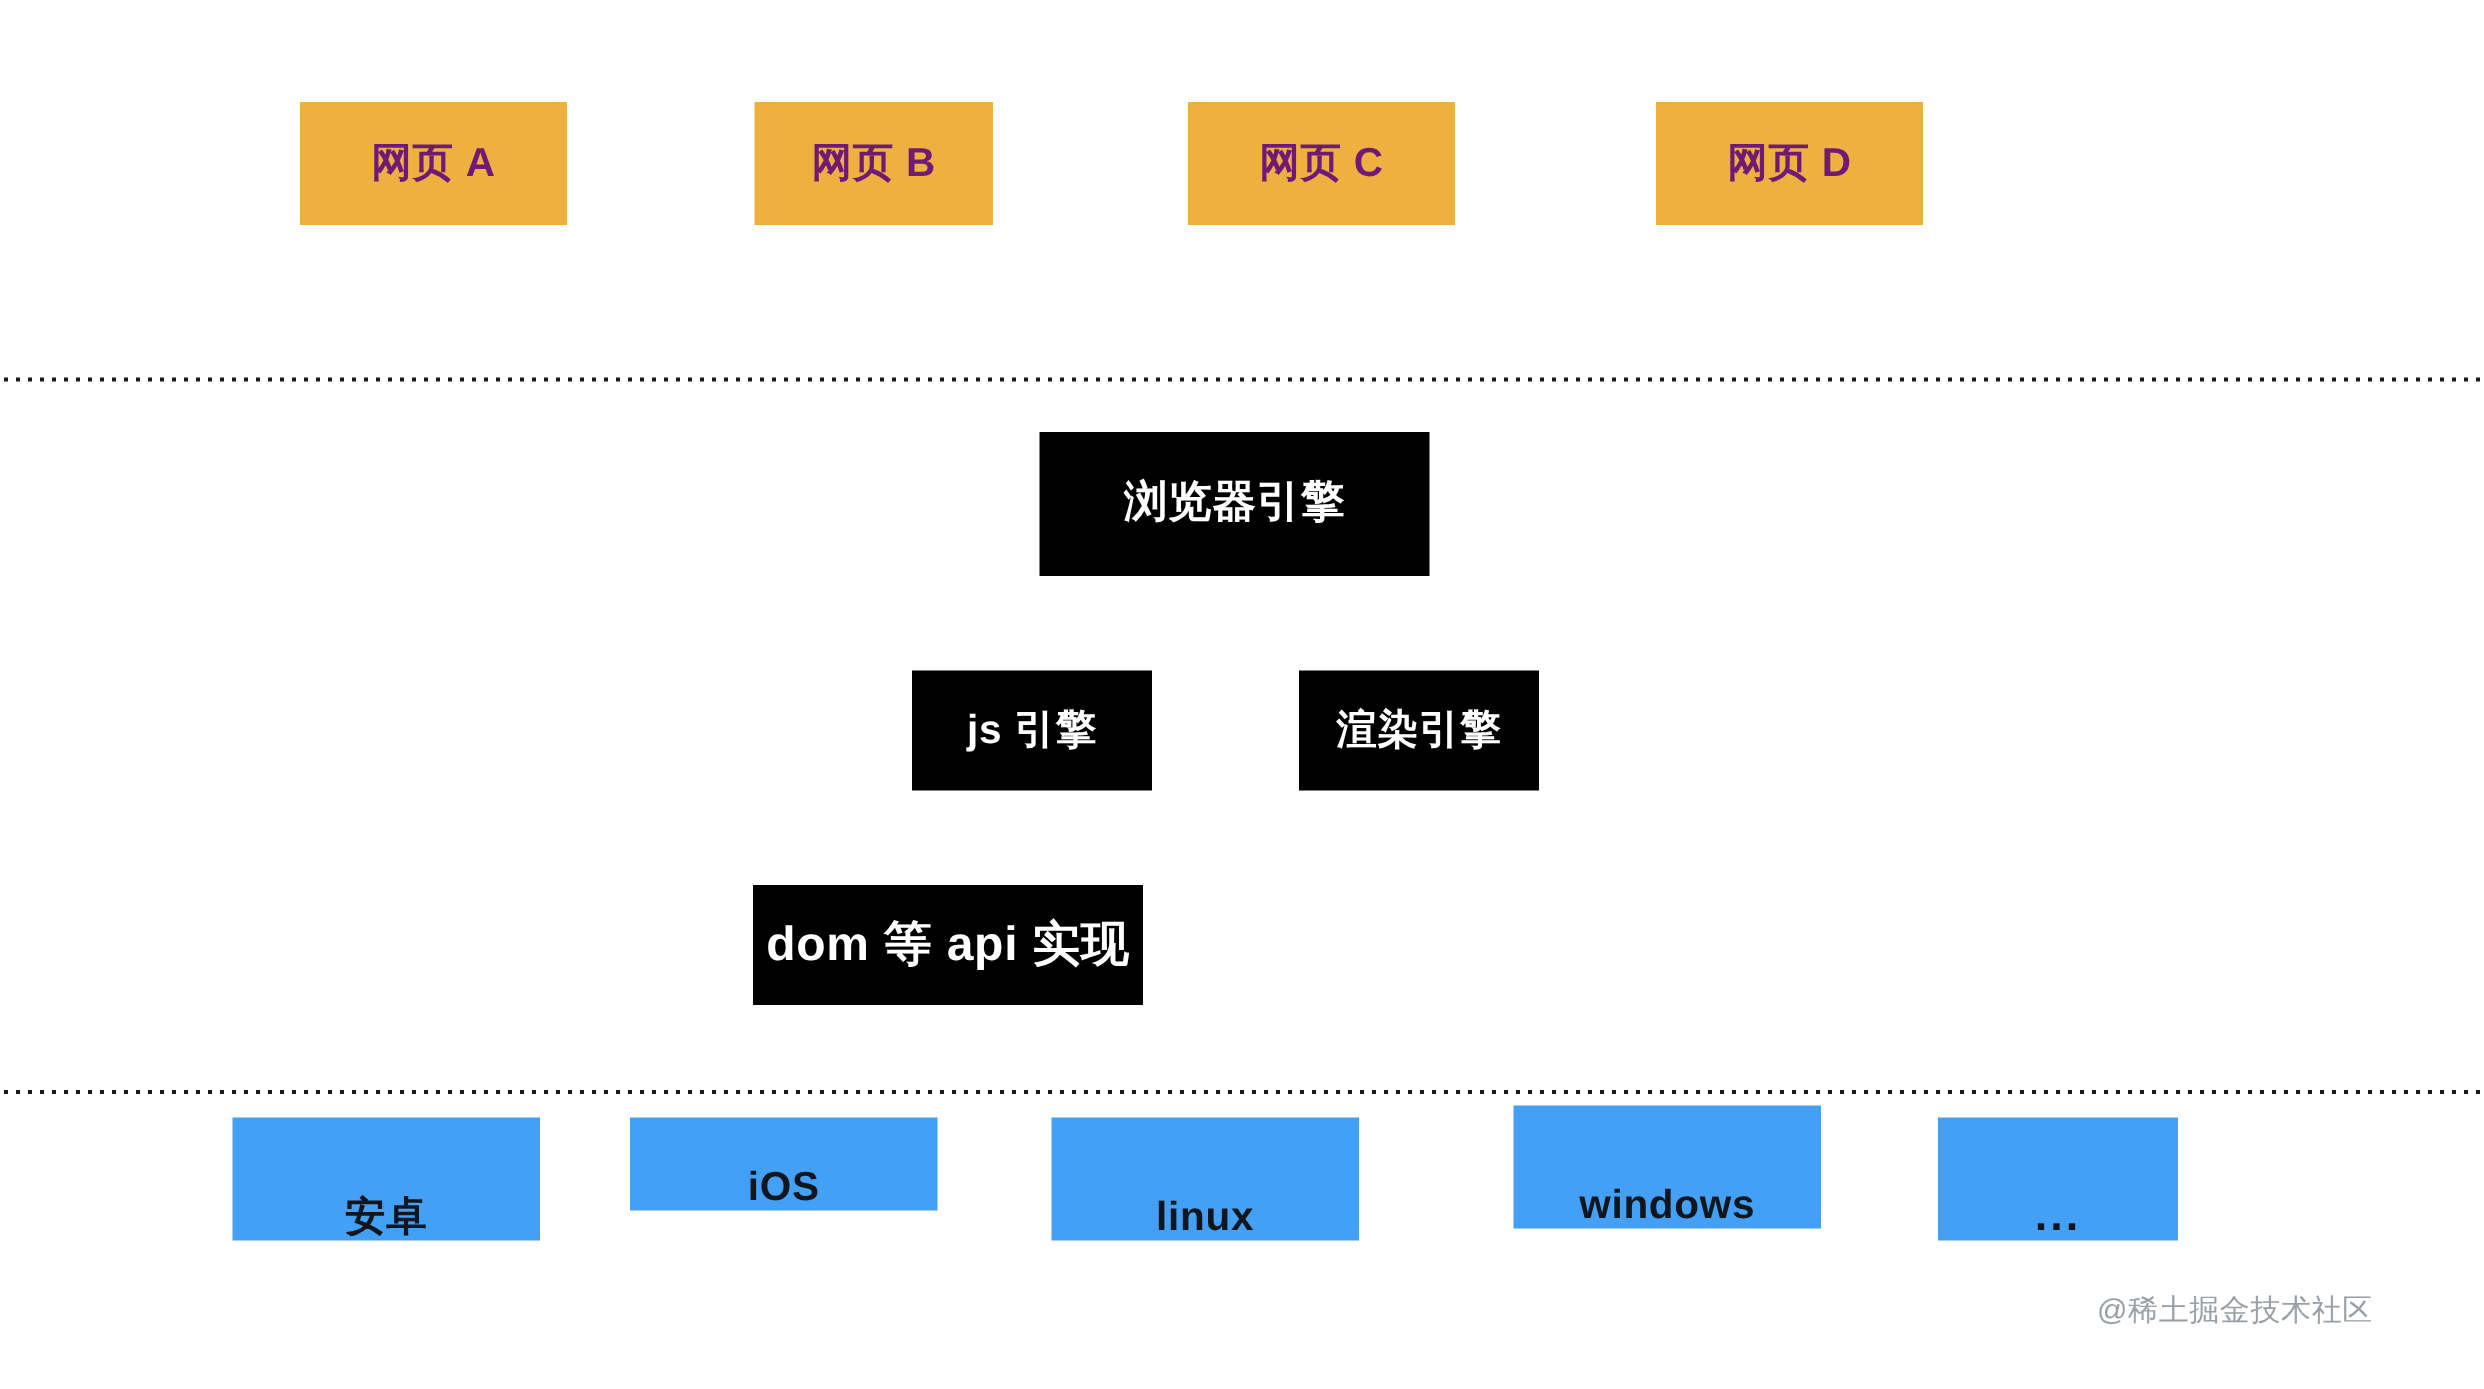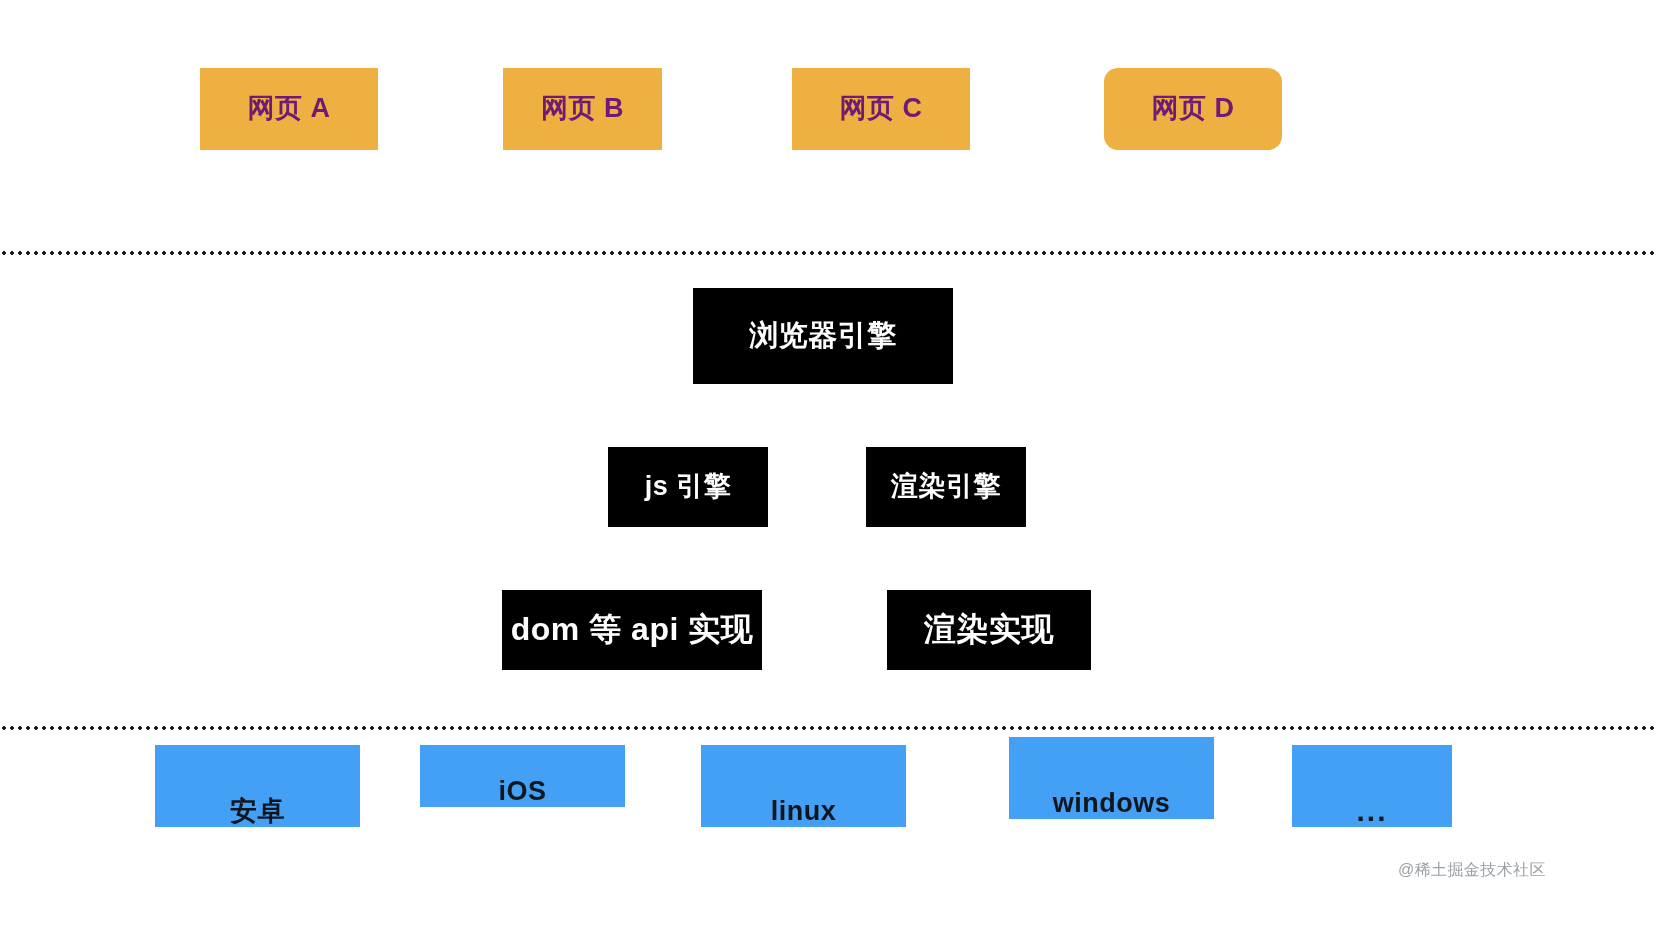--- a/index.html
+++ b/index.html
@@ -70,21 +70,21 @@
     height: 4px;
     background-image: radial-gradient(circle, #1a1a1a 1.6px, rgba(0,0,0,0) 1.7px);
     background-size: 8px 4px;
     background-repeat: repeat-x;
     background-position: 0 center;
   }
 
   
   .watermark {
     position: absolute;
-    font-size: 16px;
+    font-size: 20px;
     color: #9aa0a6;
     letter-spacing: 0.4px;
     white-space: nowrap;
   }
 </style>
 </head>
 <body>
 
 <div id="canvas">
 
@@ -93,21 +93,21 @@
   </div>
 
   <div class="node page" style="left:503px; top:68px; width:159px; height:82px;">
     <span>网页 B</span>
   </div>
 
   <div class="node page" style="left:792px; top:68px; width:178px; height:82px;">
     <span>网页 C</span>
   </div>
 
-  <div class="node page" style="left:1104px; top:68px; width:178px; height:82px;border-radius:14px;">
+  <div class="node page" style="left:1104px; top:68px; width:178px; height:82px;">
     <span>网页 D</span>
   </div>
 
   <div class="divider" style="top:251px;"></div>
 
   <div class="node engine lvl1" style="left:693px; top:288px; width:260px; height:96px;">
     <span>浏览器引擎</span>
   </div>
 
   <div class="node engine lvl2" style="left:608px; top:447px; width:160px; height:80px;">
@@ -115,23 +115,20 @@
   </div>
 
   <div class="node engine lvl2" style="left:866px; top:447px; width:160px; height:80px;">
     <span>渲染引擎</span>
   </div>
 
   <div class="node engine lvl3" style="left:502px; top:590px; width:260px; height:80px;">
     <span>dom 等 api 实现</span>
   </div>
 
-  <div class="node engine lvl3" style="left:887px; top:590px; width:204px; height:80px;">
-    <span>渲染实现</span>
-  </div>
 
   <div class="divider" style="top:726px;"></div>
 
   <div class="node os" style="left:155px; top:745px; width:205px; height:82px;">
     <span>安卓</span>
   </div>
 
   <div class="node os" style="left:420px; top:745px; width:205px; height:62px;">
     <span>iOS</span>
   </div>

